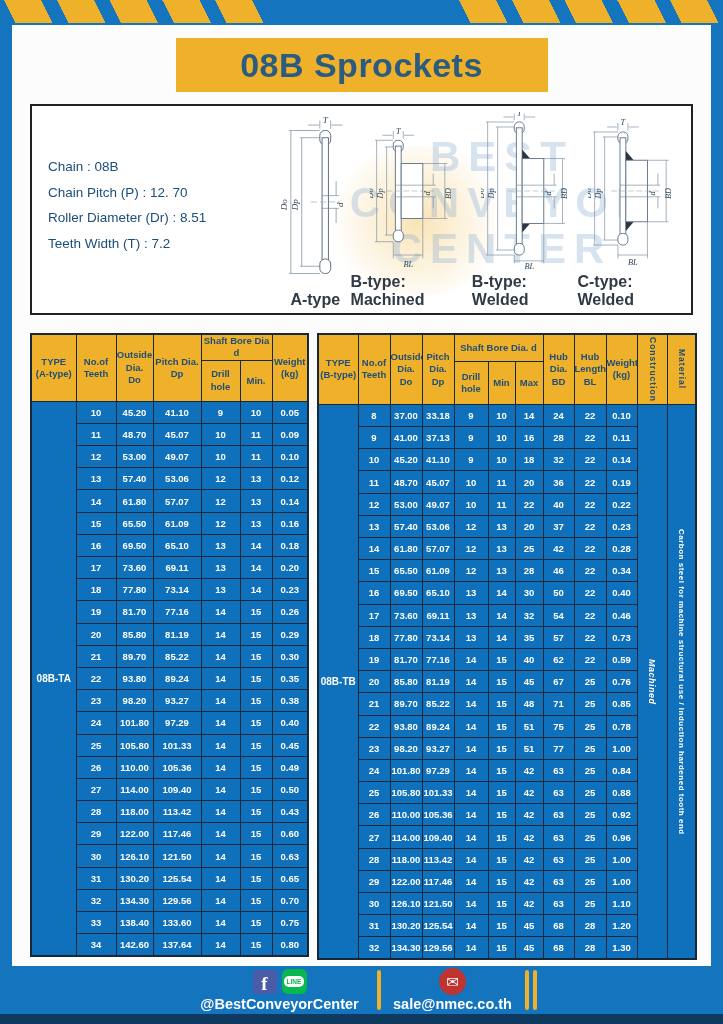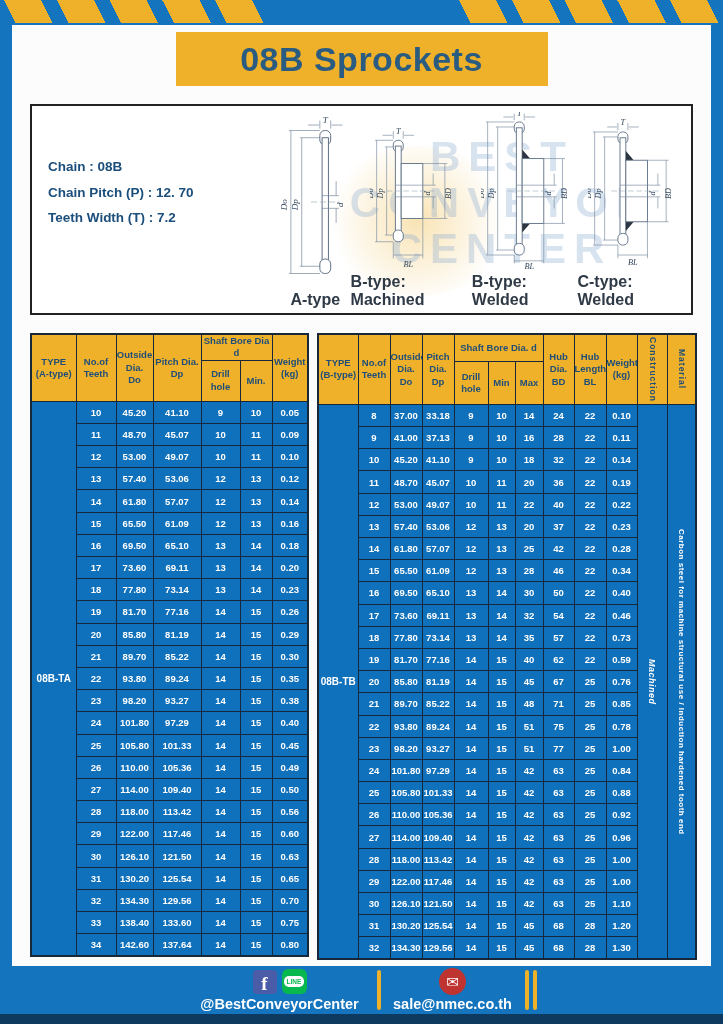--- a/index.html
+++ b/index.html
@@ -9,30 +9,30 @@
   *{box-sizing:border-box;margin:0;padding:0;}
   body{font-family:"Liberation Sans","DejaVu Sans",sans-serif;background:#888;}
   .page{position:relative;width:723px;height:1024px;background:var(--blue);overflow:hidden;}
   
   .stripes{position:absolute;top:0;height:23px;background:repeating-linear-gradient(63deg,rgba(0,0,0,0) 0 14px,var(--yellow) 14px 47px);}
   .stripes.left{left:0;width:268px;}
   .stripes.right{right:0;width:268px;}
   
   .panel{position:absolute;left:12px;right:12px;top:25px;bottom:58px;background:#FCFCFC;}
   
-  .title-banner{position:absolute;left:50%;transform:translateX(-50%);top:32px;width:372px;height:54px;
+  .title-banner{position:absolute;left:50%;transform:translateX(-50%);top:38px;width:372px;height:54px;
     background:var(--yellow);display:flex;align-items:center;justify-content:center;}
   .title-banner h1{font-size:34px;letter-spacing:.5px;color:#2A5B80;}
   
   .draw-box{position:absolute;left:30px;top:104px;width:663px;height:211px;background:#fff;border:2px solid #222;}
   .wm-blob{position:absolute;left:290px;top:40px;width:190px;height:150px;border-radius:50%;
     background:radial-gradient(circle,rgba(238,176,42,.35),rgba(238,176,42,0) 70%);}
   .watermark{position:absolute;left:290px;top:28px;width:360px;text-align:center;font-weight:bold;
     font-size:42px;line-height:1.1;letter-spacing:8px;color:rgba(125,162,205,.30);}
-  .specs{position:absolute;left:16px;top:48px;color:var(--ink);font-weight:bold;font-size:13.5px;line-height:1.9;white-space:nowrap;}
+  .specs{position:absolute;left:16px;top:48px;color:var(--ink);font-weight:normal;font-size:13.5px;line-height:1.9;white-space:nowrap;}
   .drawings-row{position:absolute;left:248px;right:8px;top:6px;bottom:4px;display:flex;justify-content:space-between;}
   .drawings-row figure{display:flex;flex-direction:column;align-items:center;justify-content:flex-end;height:100%;}
   .dwg{height:172px;width:auto;display:block;}
   figcaption{font-size:16px;font-weight:bold;color:#2F3A46;margin-top:3px;}
   .part{fill:#fff;stroke:#5E7085;stroke-width:1.1;}
   .thin{stroke:#7A8CA0;stroke-width:.8;fill:none;}
   .cl{stroke:#9AA8B8;stroke-width:.7;stroke-dasharray:7 3;}
   .weld{fill:#2B3642;}
   .dim{font-family:"Liberation Serif","DejaVu Serif",serif;font-style:italic;font-size:10px;fill:#33475C;}
   
@@ -81,20 +81,21 @@
   <div class="draw-box">
     <div class="wm-blob"></div>
     <div class="watermark">
       <div>BEST</div>
       <div>CONVEYOR</div>
       <div>CENTER</div>
     </div>
     <div class="specs">
       <div>Chain  : 08B</div>
       <div>Chain Pitch (P)  :  12. 70</div>
+      <div>Roller Diameter (Dr)  : 8.51</div>
       <div>Teeth Width (T)  :  7.2</div>
     </div>
 
     <div class="drawings-row">
 
       <figure>
         <svg class="dwg" viewBox="0 0 78 190">
           <line class="thin" x1="44" y1="14" x2="44" y2="5"></line>
             <line class="thin" x1="56" y1="14" x2="56" y2="5"></line>
           <line class="thin" x1="31" y1="10" x2="43" y2="10"></line>
@@ -421,21 +422,21 @@
           <td>14</td>
           <td>15</td>
           <td>0.50</td>
         </tr>
         <tr>
           <td>28</td>
           <td>118.00</td>
           <td>113.42</td>
           <td>14</td>
           <td>15</td>
-          <td>0.56</td>
+          <td>0.43</td>
         </tr>
         <tr>
           <td>29</td>
           <td>122.00</td>
           <td>117.46</td>
           <td>14</td>
           <td>15</td>
           <td>0.60</td>
         </tr>
         <tr>

